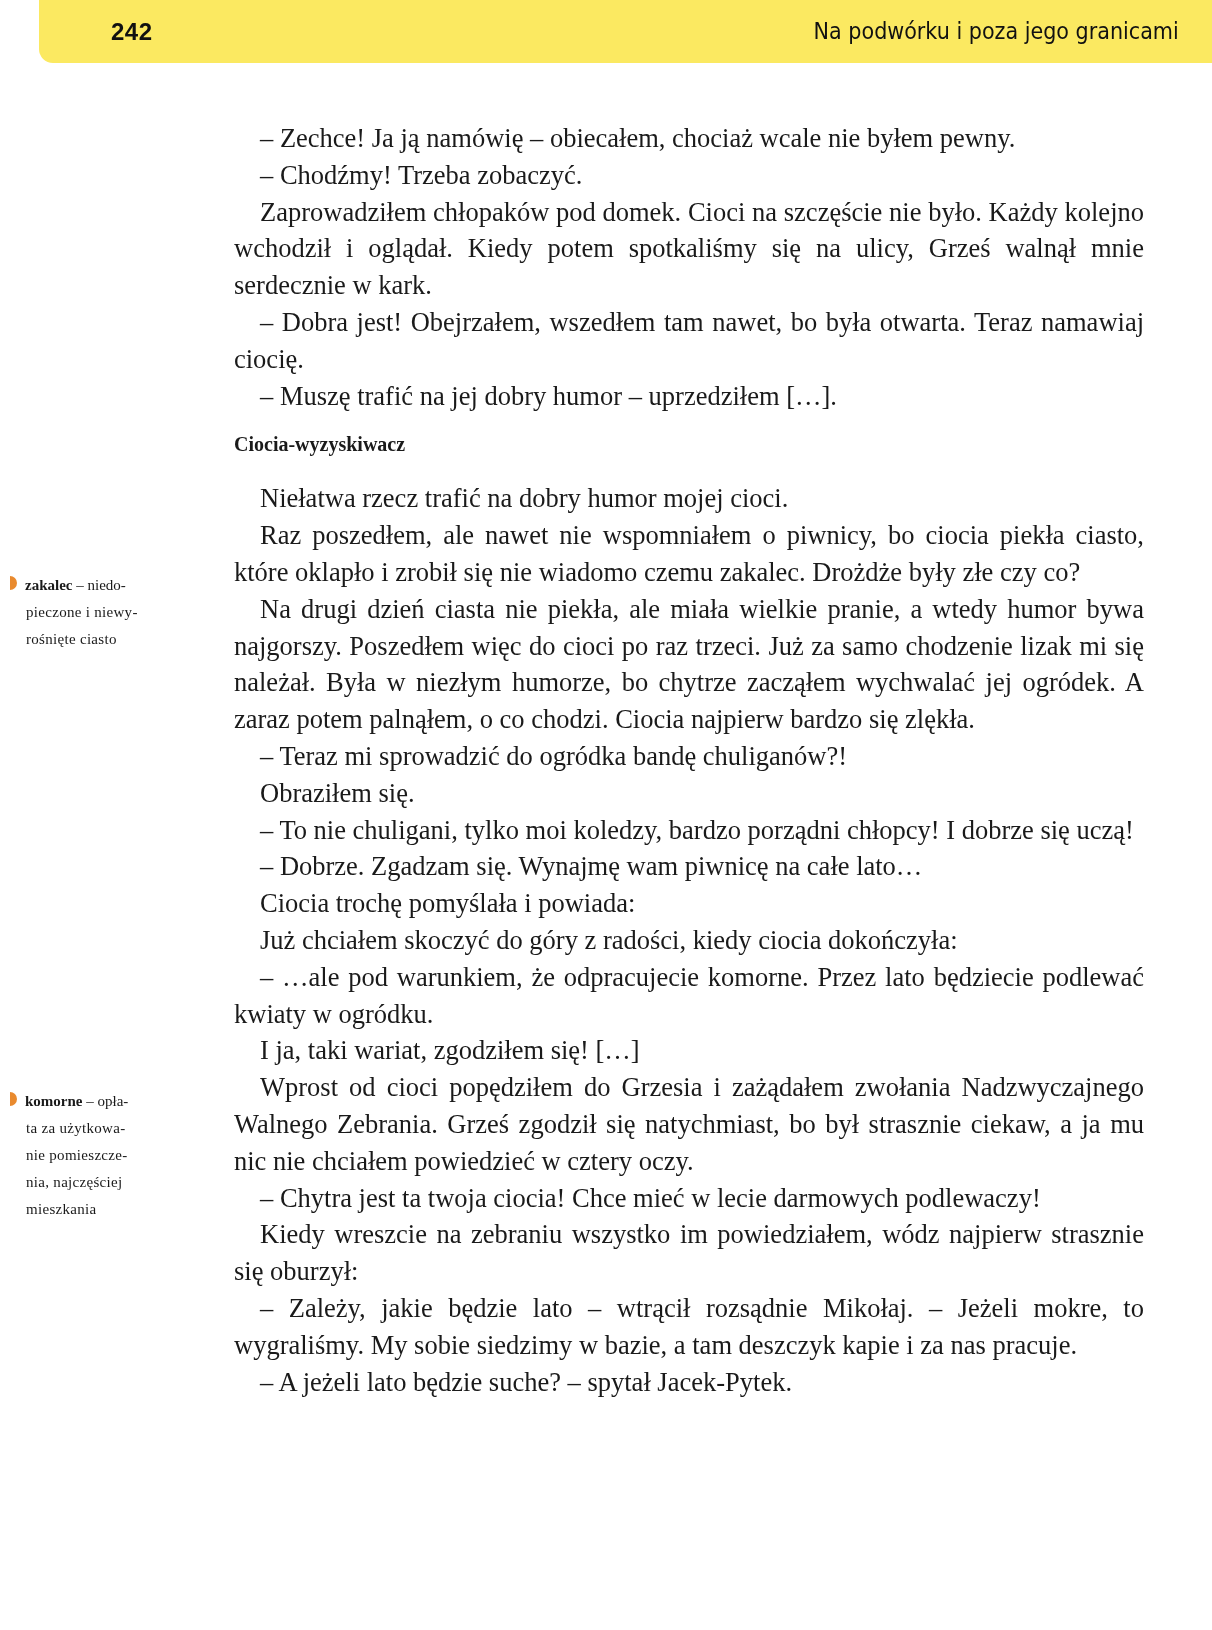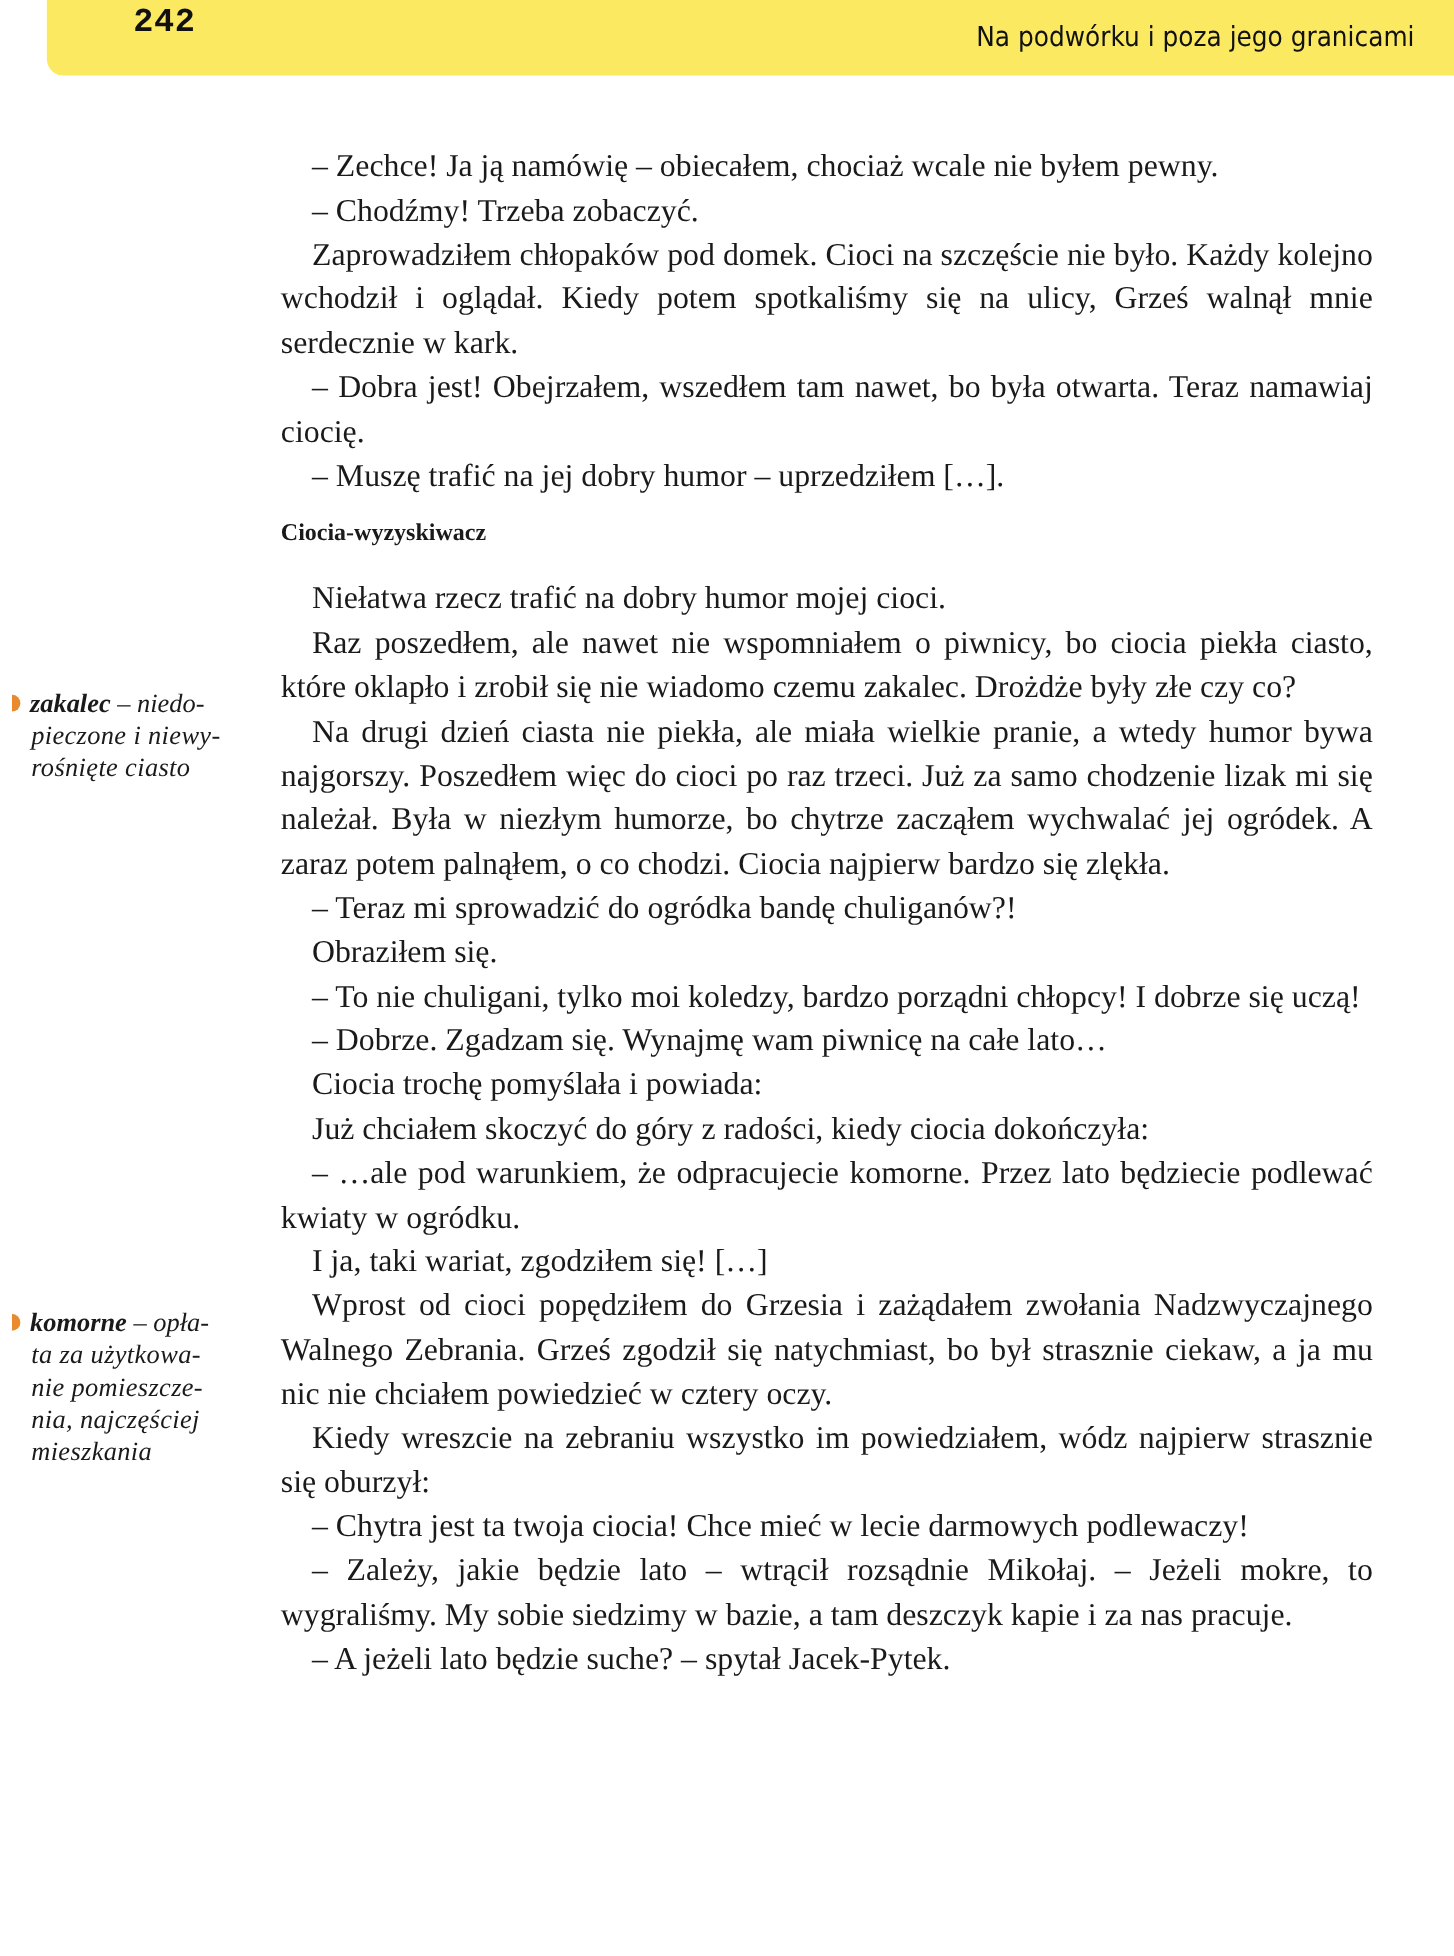--- a/index.html
+++ b/index.html
@@ -2,42 +2,42 @@
 <html><head>
 <meta charset="utf-8">
 <style>
   html, body { margin: 0; padding: 0; background: #ffffff; }
   body { width: 1212px; height: 1630px; position: relative; overflow: hidden; }
   .header-bar {
     position: absolute; left: 39px; top: 0; width: 1173px; height: 63px;
     background: #fbe961; border-bottom-left-radius: 14px;
   }
   .page-number {
-    position: absolute; left: 72px; top: 4px;
-    font-family: Liberation Mono, monospace; font-weight: bold; font-size: 28px; color: #111;
+    position: absolute; left: 72px; top: 18px;
+    font-family: Liberation Sans, sans-serif; font-weight: bold; font-size: 24px; color: #111;
     letter-spacing: 0.5px;
   }
   .running-title {
     position: absolute; right: 33px; top: 18px;
     font-family: "DejaVu Sans", sans-serif; font-size: 23px; color: #111;
     transform: scaleX(0.9); transform-origin: right center;
   }
   .main {
     position: absolute; left: 234px; top: 120px; width: 910px;
     font-family: "Liberation Serif", serif; font-size: 26.5px; line-height: 36.8px; color: #1a1a1a;
   }
   .main p { margin: 0; text-indent: 26px; text-align: justify; }
   .main p.last-left { text-align: left; }
   .main h2 {
     margin: 10px 0 16px 0; font-family: "Liberation Serif", serif; font-weight: bold;
     font-size: 20px; line-height: 40px; color: #1a1a1a;
   }
   .gloss {
     position: absolute; left: 10px; width: 190px;
-    font-family: "Liberation Serif", serif; font-size: 22px; line-height: 27px; color: #1a1a1a; font-style: italic;
+    font-family: "Liberation Serif", serif; font-size: 15px; line-height: 27px; color: #1a1a1a;
   }
   .gloss .marker {
     display: inline-block; width: 7px; height: 14px; background: #e98a2e;
     border-radius: 0 7px 7px 0; margin-right: 8px; vertical-align: 0px;
   }
   .gloss .term { font-weight: bold; }
   .gloss .body { padding-left: 16px; letter-spacing: 0.3px; }
 </style>
 </head>
 <body>
@@ -75,17 +75,17 @@
   <p>Na drugi dzień ciasta nie piekła, ale miała wielkie pranie, a wtedy humor bywa najgorszy. Poszedłem więc do cioci po raz trzeci. Już za samo chodzenie lizak mi się należał. Była w niezłym humorze, bo chytrze zacząłem wychwalać jej ogródek. A zaraz potem palnąłem, o co chodzi. Ciocia najpierw bardzo się zlękła.</p>
   <p>– Teraz mi sprowadzić do ogródka bandę chuliganów?!</p>
   <p>Obraziłem się.</p>
   <p>– To nie chuligani, tylko moi koledzy, bardzo porządni chłopcy! I dobrze się uczą!</p>
   <p>– Dobrze. Zgadzam się. Wynajmę wam piwnicę na całe lato…</p>
   <p>Ciocia trochę pomyślała i powiada:</p>
   <p>Już chciałem skoczyć do góry z radości, kiedy ciocia dokończyła:</p>
   <p>– …ale pod warunkiem, że odpracujecie komorne. Przez lato będziecie podlewać kwiaty w ogródku.</p>
   <p>I ja, taki wariat, zgodziłem się! […]</p>
   <p>Wprost od cioci popędziłem do Grzesia i zażądałem zwołania Nadzwyczajnego Walnego Zebrania. Grześ zgodził się natychmiast, bo był strasznie ciekaw, a ja mu nic nie chciałem powiedzieć w cztery oczy.</p>
+  <p>– Chytra jest ta twoja ciocia! Chce mieć w lecie darmowych podlewaczy!</p>
   <p>Kiedy wreszcie na zebraniu wszystko im powiedziałem, wódz najpierw strasznie się oburzył:</p>
-  <p>– Chytra jest ta twoja ciocia! Chce mieć w lecie darmowych podlewaczy!</p>
   <p>– Zależy, jakie będzie lato – wtrącił rozsądnie Mikołaj. – Jeżeli mokre, to wygraliśmy. My sobie siedzimy w bazie, a tam deszczyk kapie i za nas pracuje.</p>
   <p>– A jeżeli lato będzie suche? – spytał Jacek-Pytek.</p>
 </div>
 
 </body></html>

